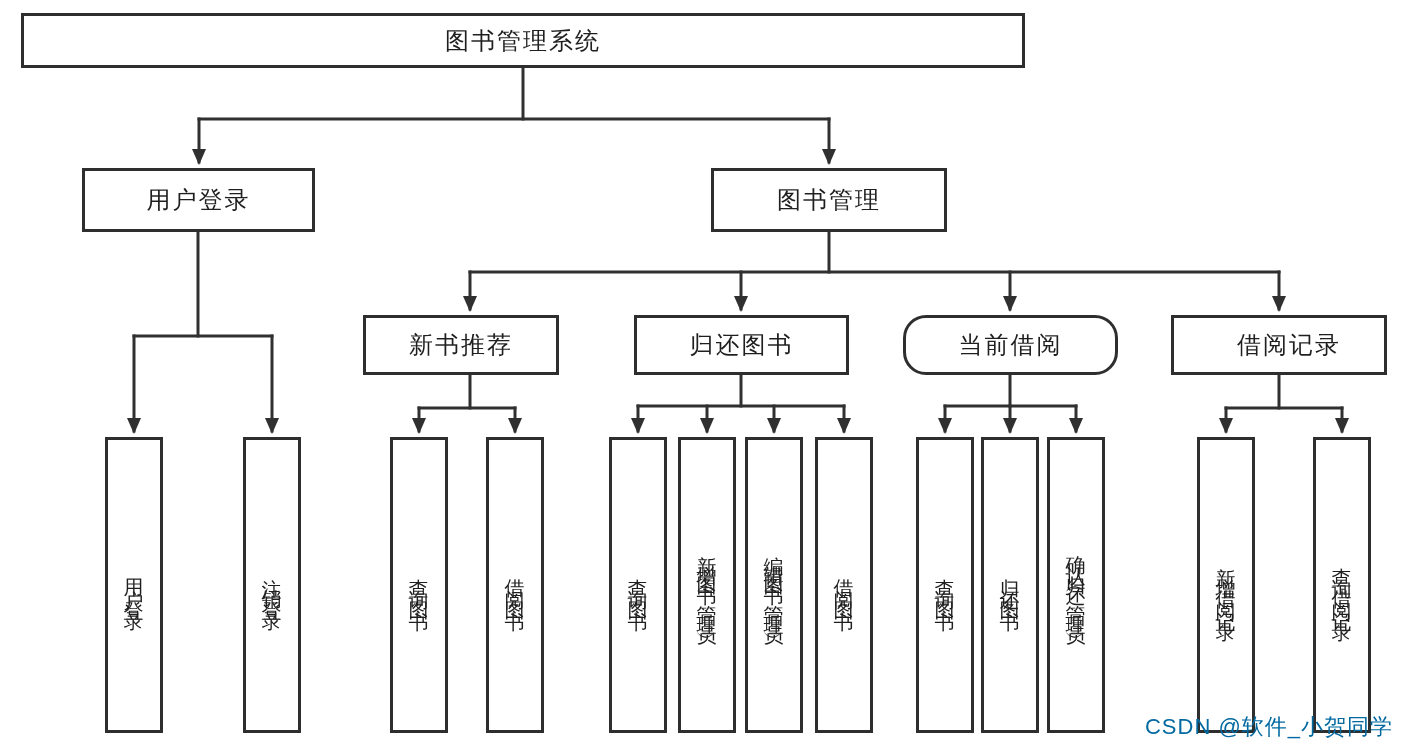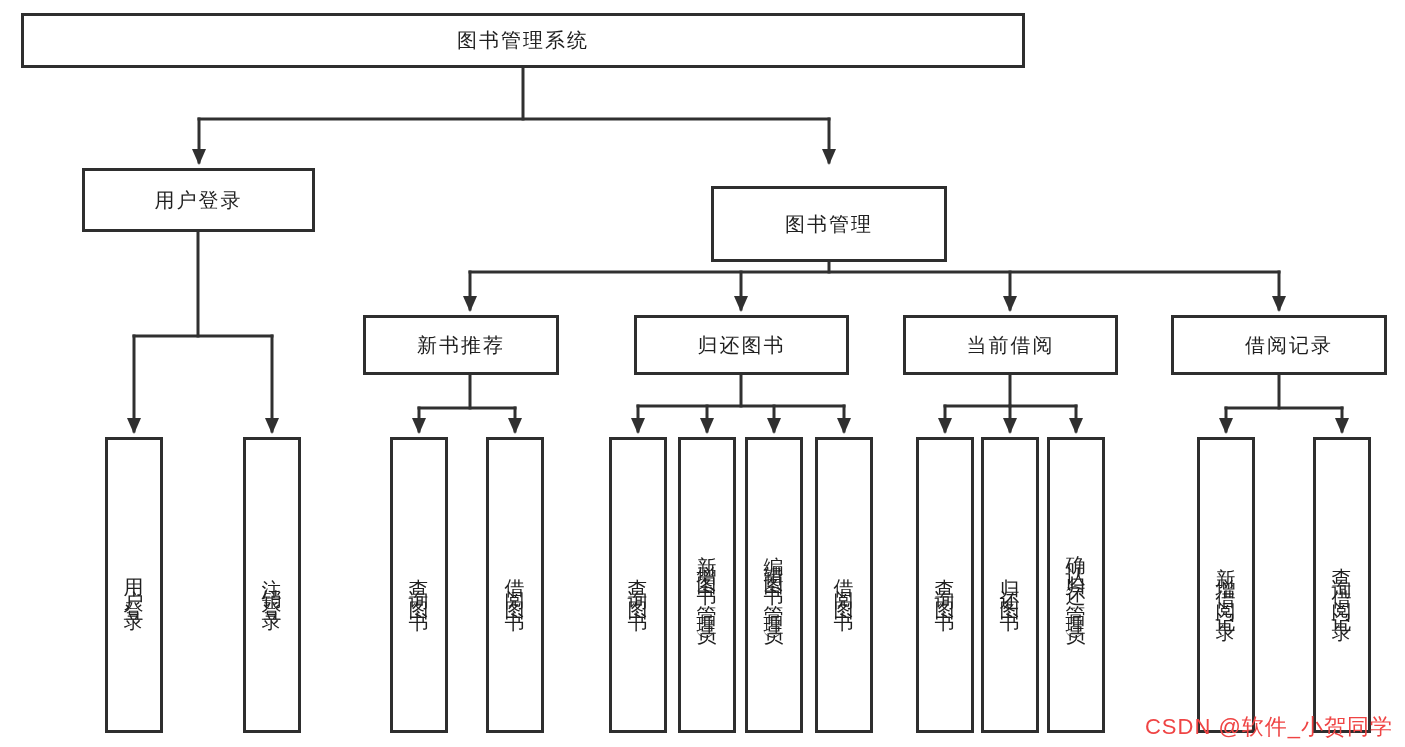--- a/index.html
+++ b/index.html
@@ -14,40 +14,40 @@
   .node {
     position:absolute;
     background:#ffffff;
     border:3px solid #2e2e2e;
     box-sizing:border-box;
     display:flex;
     align-items:center;
     justify-content:center;
     color:#1f1f1f;
   }
-  .h-node { font-size:20px; letter-spacing:2px; white-space:nowrap; }
+  .h-node { font-size:24px; letter-spacing:2px; white-space:nowrap; }
   .v-node {
     writing-mode:vertical-rl;
     text-orientation:mixed;
     font-size:20px;
     letter-spacing:11px;
     line-height:1;
   }
   .v-node.long { letter-spacing:10px; }
   
   .root   { left:21px;  top:13px;  width:1004px; height:55px; }
   .n-login{ left:82px;  top:168px; width:233px;  height:64px; }
-  .n-mgmt { left:711px; top:186px; width:236px;  height:76px; }
+  .n-mgmt { left:711px; top:168px; width:236px;  height:64px; }
   .l3     { top:315px; height:60px; }
   .l4     { top:437px; width:58px; height:296px; }
   .watermark {
     position:absolute;
     right:12px; bottom:5px;
     font-size:22px;
-    color:#ef4444;
+    color:#0369a1;
     letter-spacing:1px;
     white-space:nowrap;
     z-index:10;
   }
 </style>
 </head>
 <body>
 
 <div class="canvas">
 
@@ -125,21 +125,21 @@
   <div class="node h-node n-mgmt">
     <span>图书管理</span>
   </div>
 
   <div class="node h-node l3" style="left:363px;width:196px;">
     <span>新书推荐</span>
   </div>
   <div class="node h-node l3" style="left:634px;width:215px;">
     <span>归还图书</span>
   </div>
-  <div class="node h-node l3" style="left:903px;width:215px;">
+  <div class="node h-node l3" style="left:903px;width:215px;border-radius:23px;">
     <span>当前借阅</span>
   </div>
   <div class="node h-node l3" style="left:1171px;width:216px;padding-left:20px;">
     <span>借阅记录</span>
   </div>
 
   <div class="node v-node l4" style="left:105px;">
     <span>用户登录</span>
   </div>
   <div class="node v-node l4" style="left:243px;">

